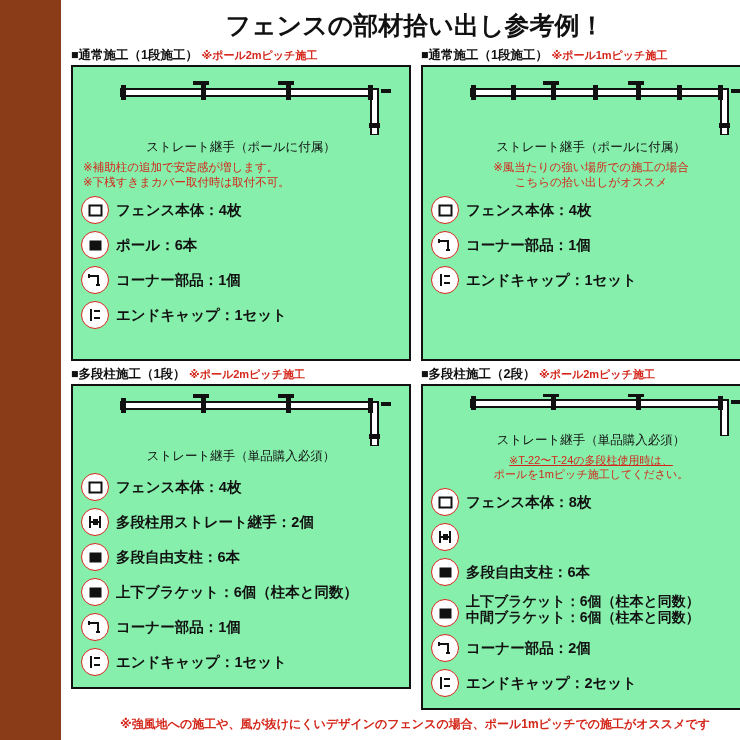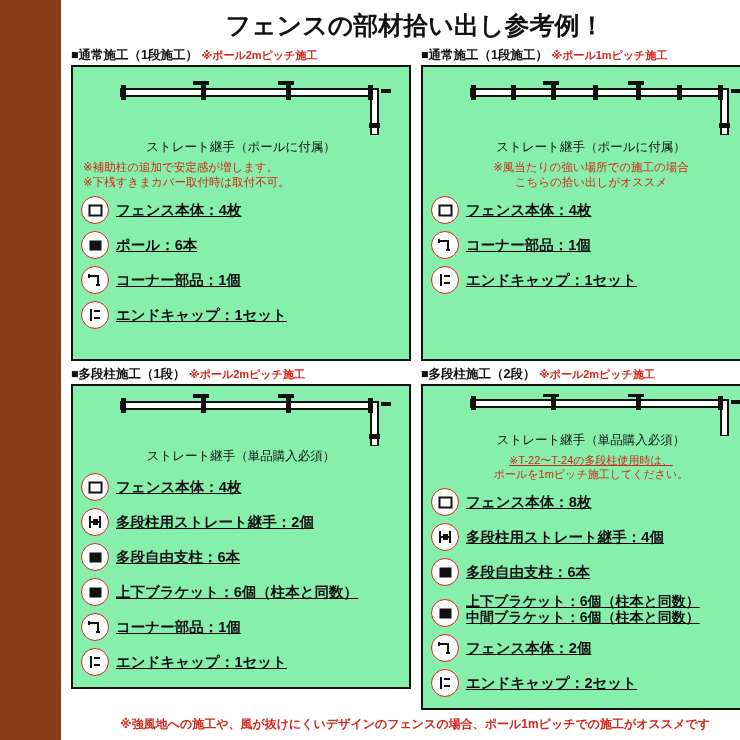--- a/index.html
+++ b/index.html
@@ -80,21 +80,21 @@
   }
   .note{
     color:#d4261a;
     font-size:11.5px;
     line-height:15px;
     margin:0 0 6px 2px;
     white-space:nowrap;
   }
   .note.center{text-align:center;margin-left:0;}
 
-  .items{margin-top:2px;text-decoration:underline;}
+  .items{margin-top:2px;}
   .item{
     display:flex;
     align-items:center;
     margin:0 0 7px 0;
   }
   .ico{
     width:26px;height:26px;
     border:1.6px solid #d4261a;
     border-radius:50%;
     display:flex;align-items:center;justify-content:center;
@@ -376,21 +376,20 @@
             </div>
             <div class="item">
               <span class="ico">
                 <svg width="17" height="14" viewBox="0 0 17 14">
                     <path d="M3 1 V13" stroke="#111" stroke-width="2"></path>
                     <path d="M13 1 V13" stroke="#111" stroke-width="2"></path>
                     <path d="M3 7 H13" stroke="#111" stroke-width="2"></path>
                     <rect x="6" y="4" width="5" height="6" fill="#111"></rect>
                   </svg>
               </span>
-              <span class="item-label">多段柱用ストレート継手：4個</span>
             </div>
             <div class="item">
               <span class="ico">
                 <svg width="15" height="13" viewBox="0 0 15 13">
                     <rect x="1.5" y="1.5" width="12" height="10" fill="#111"></rect>
                   </svg>
               </span>
               <span class="item-label">多段自由支柱：6本</span>
             </div>
             <div class="item" style="align-items:flex-start;">
@@ -403,21 +402,21 @@
 中間ブラケット：6個（柱本と同数）</span>
             </div>
             <div class="item">
               <span class="ico">
                 <svg width="16" height="14" viewBox="0 0 16 14">
                     <path d="M2 3 H11 V12" fill="none" stroke="#111" stroke-width="2"></path>
                     <path d="M2 1 V5" stroke="#111" stroke-width="2"></path>
                     <path d="M9 12 H13" stroke="#111" stroke-width="2"></path>
                   </svg>
               </span>
-              <span class="item-label">フェンス本体：2個</span>
+              <span class="item-label">コーナー部品：2個</span>
             </div>
             <div class="item">
               <span class="ico">
                 <svg width="16" height="14" viewBox="0 0 16 14">
                     <path d="M4 1 V13" stroke="#111" stroke-width="2"></path>
                     <path d="M7 3 H13" stroke="#111" stroke-width="2"></path>
                     <path d="M7 10 H13" stroke="#111" stroke-width="2"></path>
                   </svg>
               </span>
               <span class="item-label">エンドキャップ：2セット</span>

